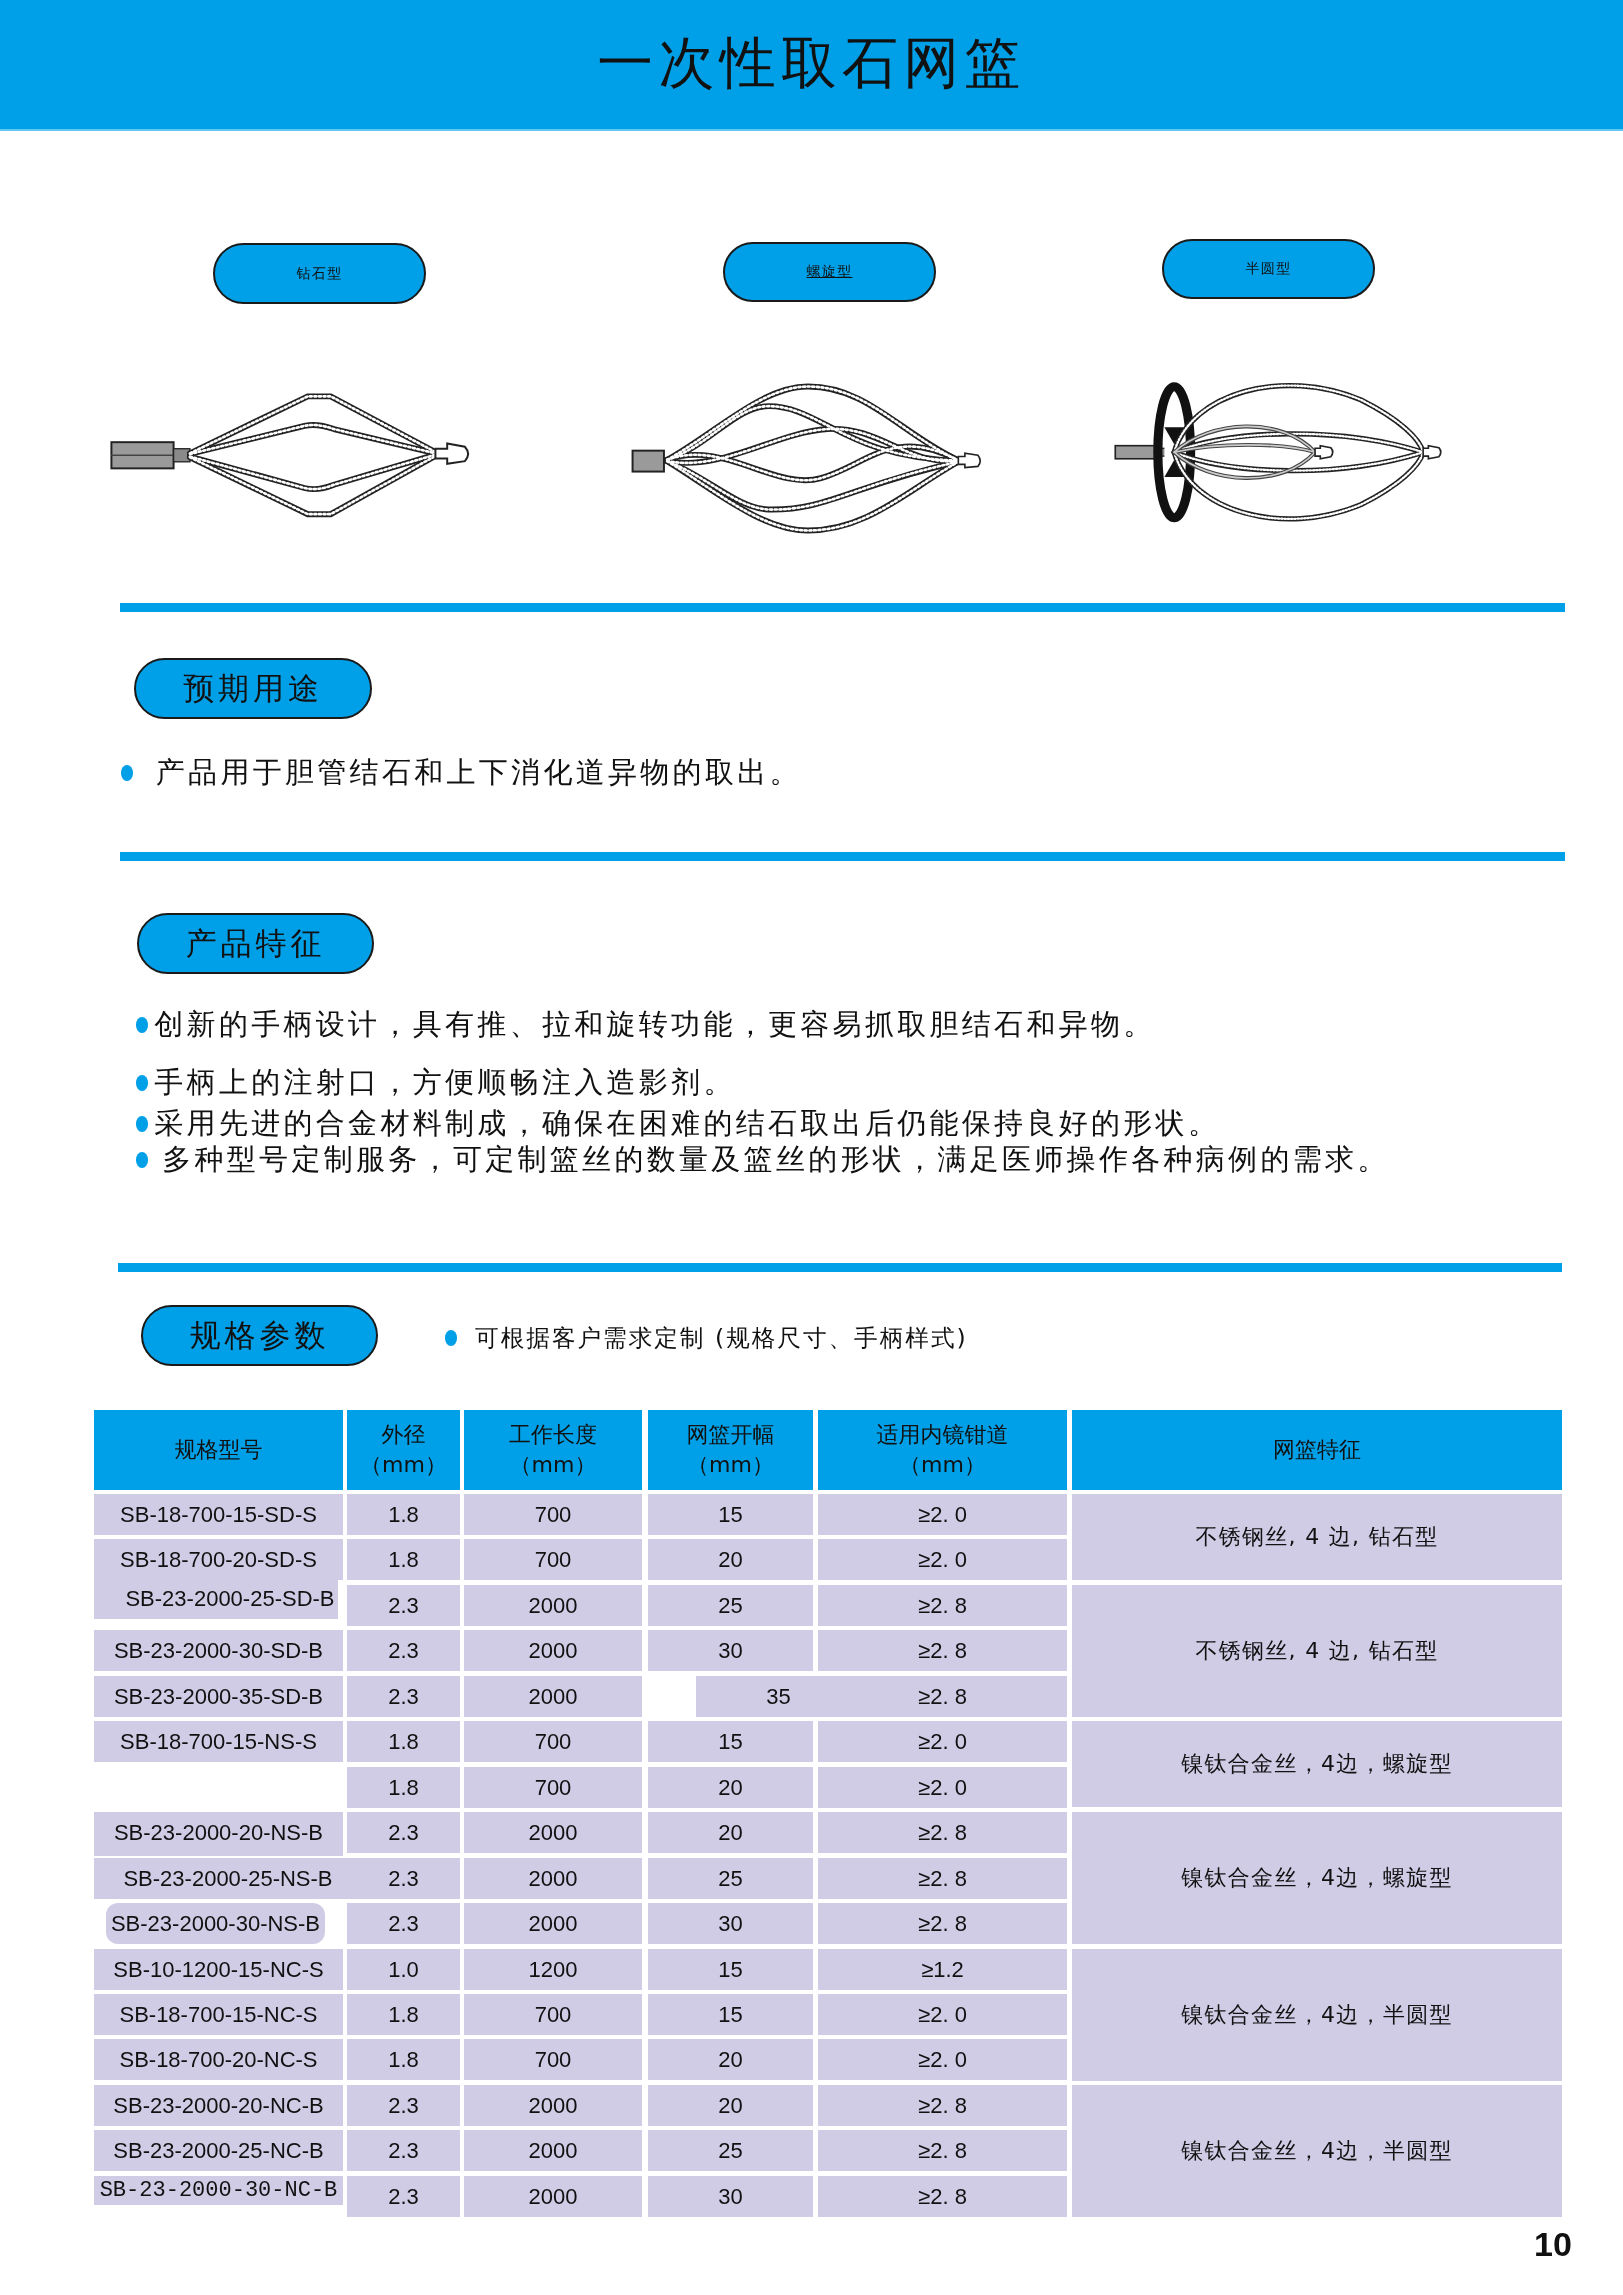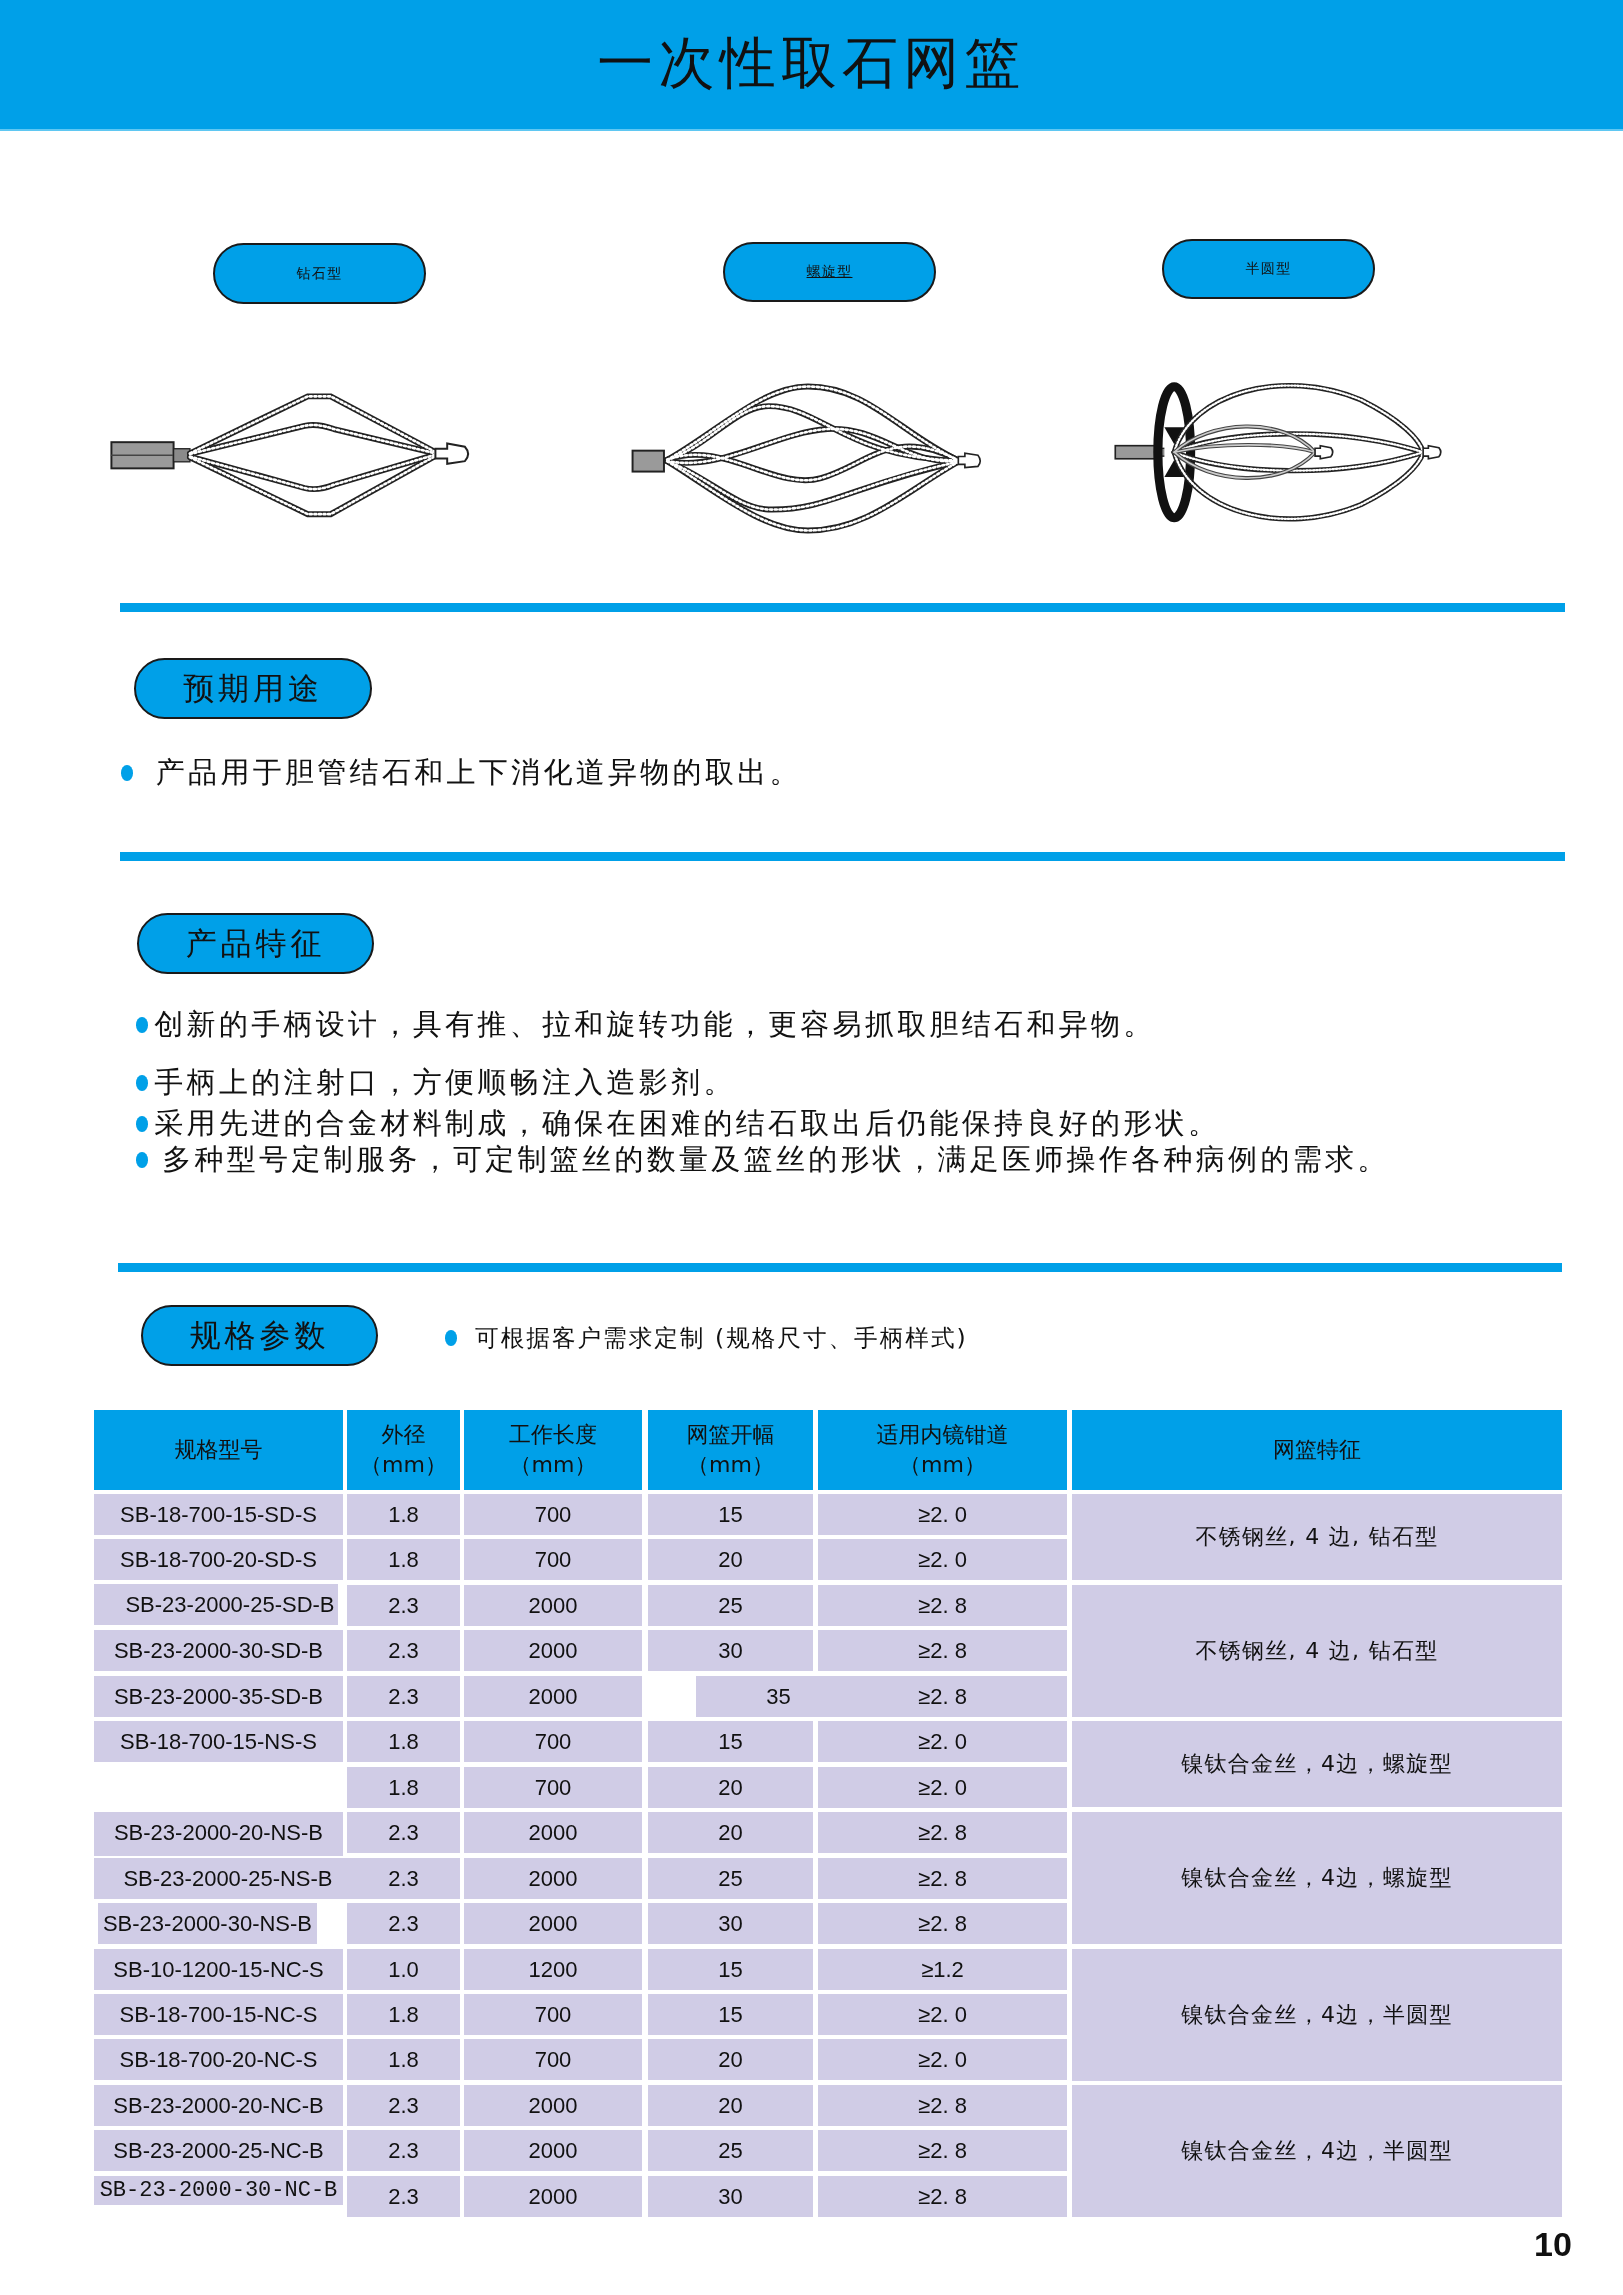--- a/index.html
+++ b/index.html
@@ -194,21 +194,21 @@
     <div class="tcell tbody" style="left: 0px; top: 84px; width: 249px; height: 41px;">SB-18-700-15-SD-S</div>
     <div class="tcell tbody" style="left: 253px; top: 84px; width: 113px; height: 41px;">1.8</div>
     <div class="tcell tbody" style="left: 370px; top: 84px; width: 178px; height: 41px;">700</div>
     <div class="tcell tbody" style="left: 554px; top: 84px; width: 165px; height: 41px;">15</div>
     <div class="tcell tbody" style="left: 724px; top: 84px; width: 249px; height: 41px;">≥2. 0</div>
     <div class="tcell tbody" style="left: 0px; top: 129px; width: 249px; height: 41px;">SB-18-700-20-SD-S</div>
     <div class="tcell tbody" style="left: 253px; top: 129px; width: 113px; height: 41px;">1.8</div>
     <div class="tcell tbody" style="left: 370px; top: 129px; width: 178px; height: 41px;">700</div>
     <div class="tcell tbody" style="left: 554px; top: 129px; width: 165px; height: 41px;">20</div>
     <div class="tcell tbody" style="left: 724px; top: 129px; width: 249px; height: 41px;">≥2. 0</div>
-    <div class="tcell tbody" style="left: 0px; top: 174px; width: 244px; height: 41px; padding-left: 28px;">SB-23-2000-25-SD-B</div>
+    <div class="tcell tbody" style="left: 0px; top: 168px; width: 244px; height: 41px; padding-left: 28px;">SB-23-2000-25-SD-B</div>
     <div class="tcell tbody" style="left: 253px; top: 175px; width: 113px; height: 41px;">2.3</div>
     <div class="tcell tbody" style="left: 370px; top: 175px; width: 178px; height: 41px;">2000</div>
     <div class="tcell tbody" style="left: 554px; top: 175px; width: 165px; height: 41px;">25</div>
     <div class="tcell tbody" style="left: 724px; top: 175px; width: 249px; height: 41px;">≥2. 8</div>
     <div class="tcell tbody" style="left: 0px; top: 220px; width: 249px; height: 41px;">SB-23-2000-30-SD-B</div>
     <div class="tcell tbody" style="left: 253px; top: 220px; width: 113px; height: 41px;">2.3</div>
     <div class="tcell tbody" style="left: 370px; top: 220px; width: 178px; height: 41px;">2000</div>
     <div class="tcell tbody" style="left: 554px; top: 220px; width: 165px; height: 41px;">30</div>
     <div class="tcell tbody" style="left: 724px; top: 220px; width: 249px; height: 41px;">≥2. 8</div>
     <div class="tcell tbody" style="left: 0px; top: 266px; width: 249px; height: 41px;">SB-23-2000-35-SD-B</div>
@@ -229,21 +229,21 @@
     <div class="tcell tbody" style="left: 0px; top: 402px; width: 249px; height: 41px;">SB-23-2000-20-NS-B</div>
     <div class="tcell tbody" style="left: 253px; top: 402px; width: 113px; height: 41px;">2.3</div>
     <div class="tcell tbody" style="left: 370px; top: 402px; width: 178px; height: 41px;">2000</div>
     <div class="tcell tbody" style="left: 554px; top: 402px; width: 165px; height: 41px;">20</div>
     <div class="tcell tbody" style="left: 724px; top: 402px; width: 249px; height: 41px;">≥2. 8</div>
     <div class="tcell tbody" style="left: 0px; top: 448px; width: 268px; height: 41px;">SB-23-2000-25-NS-B</div>
     <div class="tcell tbody" style="left: 253px; top: 448px; width: 113px; height: 41px;">2.3</div>
     <div class="tcell tbody" style="left: 370px; top: 448px; width: 178px; height: 41px;">2000</div>
     <div class="tcell tbody" style="left: 554px; top: 448px; width: 165px; height: 41px;">25</div>
     <div class="tcell tbody" style="left: 724px; top: 448px; width: 249px; height: 41px;">≥2. 8</div>
-    <div class="tcell tbody" style="left: 4px; top: 493px; width: 219px; height: 41px;">SB-23-2000-30-NS-B</div>
+    <div class="tcell tbody" style="left: 12px; top: 493px; width: 219px; height: 41px; border-radius: 12px;">SB-23-2000-30-NS-B</div>
     <div class="tcell tbody" style="left: 253px; top: 493px; width: 113px; height: 41px;">2.3</div>
     <div class="tcell tbody" style="left: 370px; top: 493px; width: 178px; height: 41px;">2000</div>
     <div class="tcell tbody" style="left: 554px; top: 493px; width: 165px; height: 41px;">30</div>
     <div class="tcell tbody" style="left: 724px; top: 493px; width: 249px; height: 41px;">≥2. 8</div>
     <div class="tcell tbody" style="left: 0px; top: 539px; width: 249px; height: 41px;">SB-10-1200-15-NC-S</div>
     <div class="tcell tbody" style="left: 253px; top: 539px; width: 113px; height: 41px;">1.0</div>
     <div class="tcell tbody" style="left: 370px; top: 539px; width: 178px; height: 41px;">1200</div>
     <div class="tcell tbody" style="left: 554px; top: 539px; width: 165px; height: 41px;">15</div>
     <div class="tcell tbody" style="left: 724px; top: 539px; width: 249px; height: 41px;">≥1.2</div>
     <div class="tcell tbody" style="left: 0px; top: 584px; width: 249px; height: 41px;">SB-18-700-15-NC-S</div>

